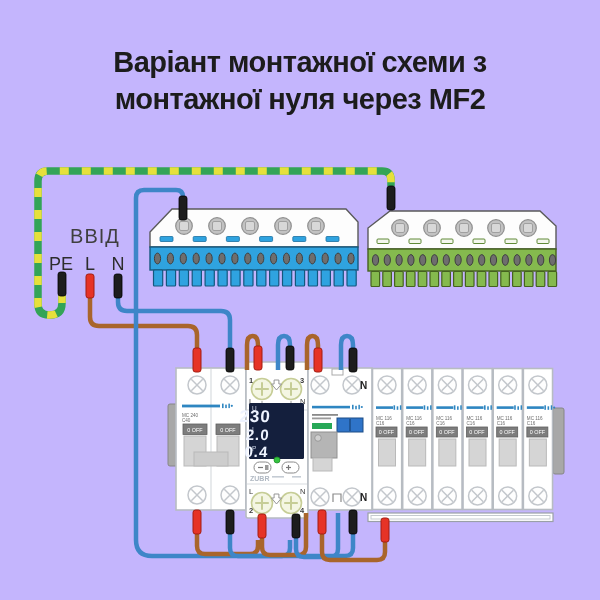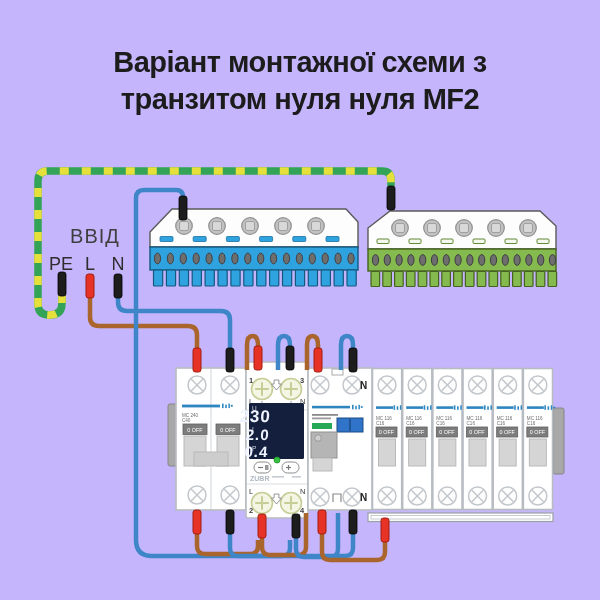--- a/index.html
+++ b/index.html
@@ -36,21 +36,21 @@
   .uip{font-size:6.5px;fill:#cfd6e8;}
   .graycap{fill:#a8a8a8;stroke:#868686;stroke-width:1;}
   .inlabel{fill:#2d2d2d;font-size:18px;text-anchor:middle;}
 </style>
 </head>
 <body>
 
 <div id="stage">
   <div id="title">
     <div>Варіант монтажної схеми з</div>
-    <div>транзитом нуля нуля MF2</div>
+    <div>монтажної нуля через MF2</div>
   </div>
 
   <svg width="600" height="600" viewBox="0 0 600 600">
     <defs>
       <ellipse id="u-hole" cx="0" cy="0" rx="3.1" ry="5.4"></ellipse>
       <rect id="u-tooth" x="0" y="0" width="9.2" height="16" rx="1"></rect>
       <rect id="u-toothg" x="0" y="0" width="8.6" height="15" rx="1"></rect>
       <rect id="u-tab" x="0" y="0" width="13" height="5" rx="1"></rect>
       <rect id="u-tabg" x="0" y="0" width="12" height="4.5" rx="1"></rect>
       <g id="u-busnut">

